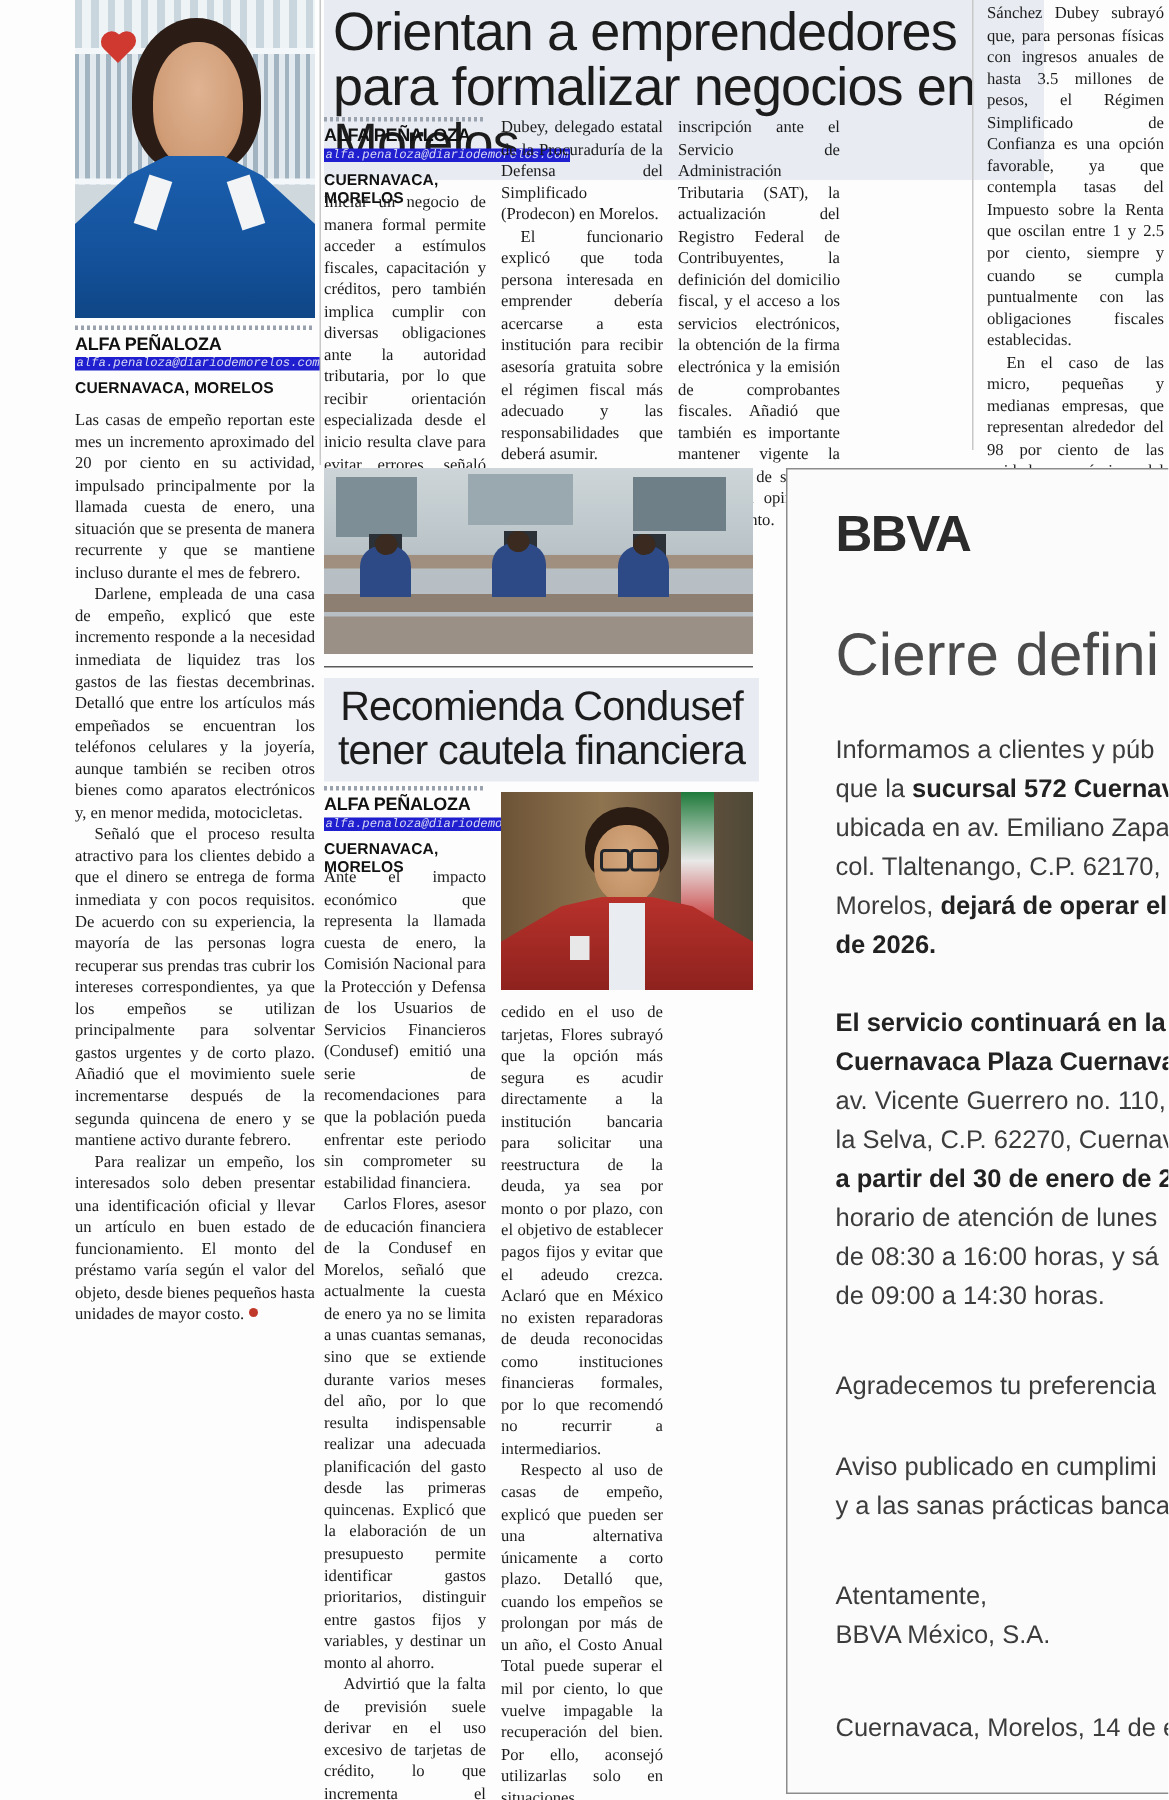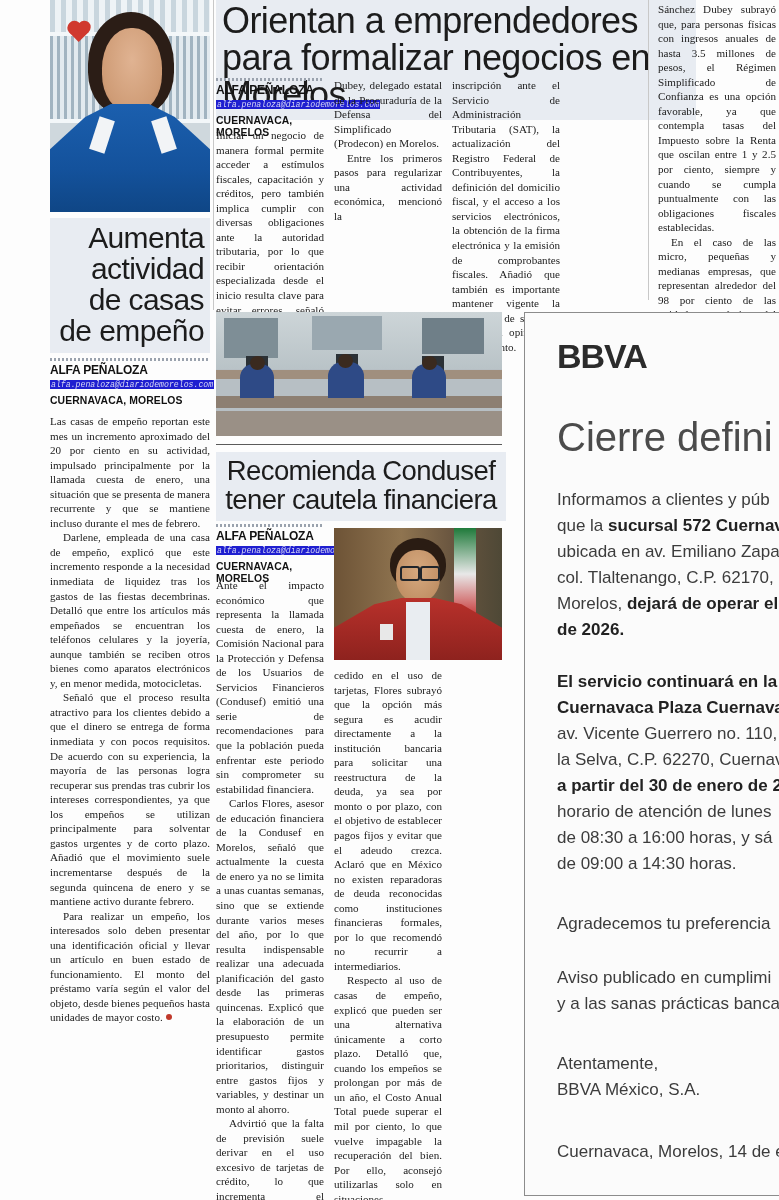--- a/index.html
+++ b/index.html
@@ -241,23 +241,20 @@
       <div class="ph-shelfline" style="top:56%;"></div>
       <div class="ph-heart" style="left:22px;top:26px;"></div>
       <div class="ph-hair" style="left:38px;top:12px;width:86px;height:104px;"></div>
       <div class="ph-face" style="left:52px;top:28px;width:60px;height:84px;"></div>
       <div class="ph-body" style="height:108px;"></div>
       <div class="ph-collar" style="left:44px;top:118px;width:16px;height:34px;transform:rotate(18deg);"></div>
       <div class="ph-collar" style="left:106px;top:118px;width:16px;height:34px;transform:rotate(-18deg);"></div>
 
     </div>
 
-    <div class="headline-box" style="width:160px;margin-top:6px;">
-      <h2 class="headline left-col">Aumenta actividad de casas de empeño</h2>
-    </div>
 
     <div class="byline">
       <div class="rule"></div>
       <div class="author">ALFA PEÑALOZA</div>
       <div class="email">alfa.penaloza@diariodemorelos.com</div>
       <div class="place">CUERNAVACA, MORELOS</div>
     </div>
 
     <div class="body-text" style="margin-top:7px;">
       <p class="first">Las casas de empeño reportan este mes un incremento aproximado del 20 por ciento en su actividad, impulsado principalmente por la llamada cuesta de enero, una situación que se presenta de manera recurrente y que se mantiene incluso durante el mes de febrero.</p>
@@ -281,20 +278,21 @@
       <div class="place">CUERNAVACA, MORELOS</div>
     </div>
   </div>
 
   <div class="body-text" style="position:absolute;left:216px;top:128px;width:108px;">
     <p class="first">Iniciar un negocio de manera formal permite acceder a estímulos fiscales, capacitación y créditos, pero también implica cumplir con diversas obligaciones ante la autoridad tributaria, por lo que recibir orientación especializada desde el inicio resulta clave para evitar errores, señaló Juan Carlos Sánchez</p>
   </div>
 
   <div class="body-text" style="position:absolute;left:334px;top:78px;width:108px;">
     <p class="first">Dubey, delegado estatal de la Procuraduría de la Defensa del Simplificado (Prodecon) en Morelos.</p>
+    <p>El funcionario explicó que toda persona interesada en emprender debería acercarse a esta institución para recibir asesoría gratuita sobre el régimen fiscal más adecuado y las responsabilidades que deberá asumir.</p>
     <p>Entre los primeros pasos para regularizar una actividad económica, mencionó la</p>
   </div>
 
   <div class="body-text" style="position:absolute;left:452px;top:78px;width:108px;">
     <p class="first">inscripción ante el Servicio de Administración Tributaria (SAT), la actualización del Registro Federal de Contribuyentes, la definición del domicilio fiscal, y el acceso a los servicios electrónicos, la obtención de la firma electrónica y la emisión de comprobantes fiscales. Añadió que también es importante mantener vigente la constancia de situación fiscal y la opinión de cumplimiento.</p>
   </div>
 
   <div class="body-text" style="position:absolute;left:658px;top:2px;width:118px;">
     <p class="first">Sánchez Dubey subrayó que, para personas físicas con ingresos anuales de hasta 3.5 millones de pesos, el Régimen Simplificado de Confianza es una opción favorable, ya que contempla tasas del Impuesto sobre la Renta que oscilan entre 1 y 2.5 por ciento, siempre y cuando se cumpla puntualmente con las obligaciones fiscales establecidas.</p>
     <p>En el caso de las micro, pequeñas y medianas empresas, que representan alrededor del 98 por ciento de las unidades económicas del país, recomendó llevar un control administrativo adecuado, presentar dec</p>

